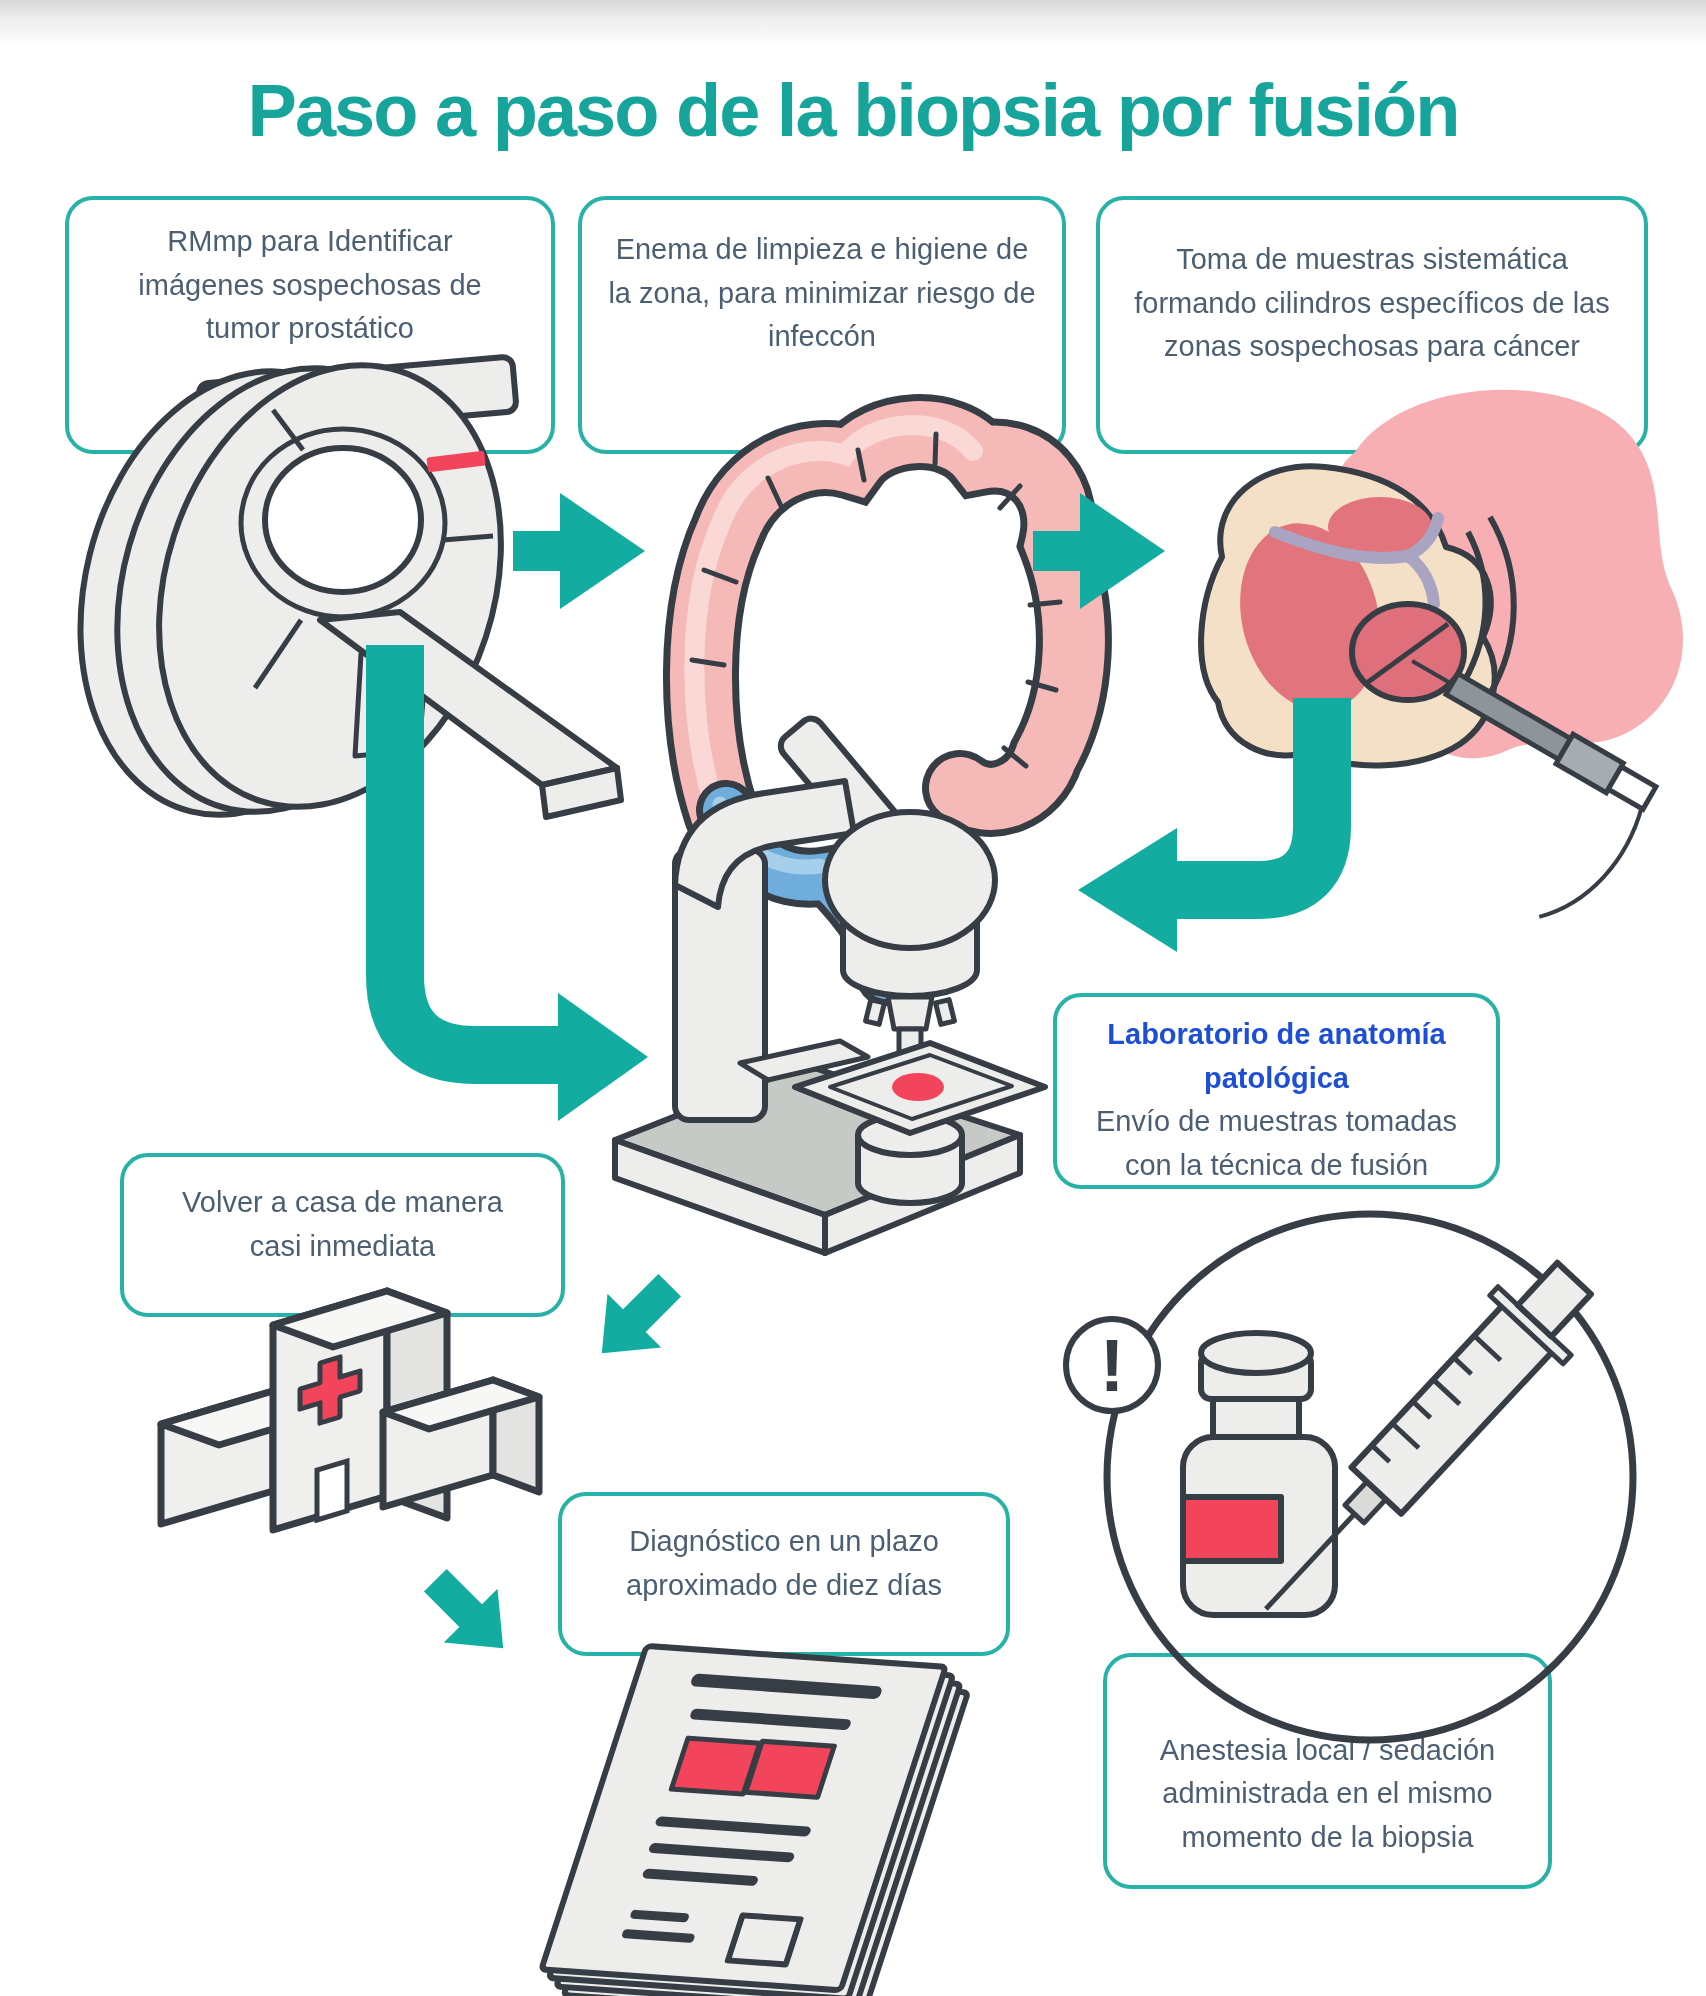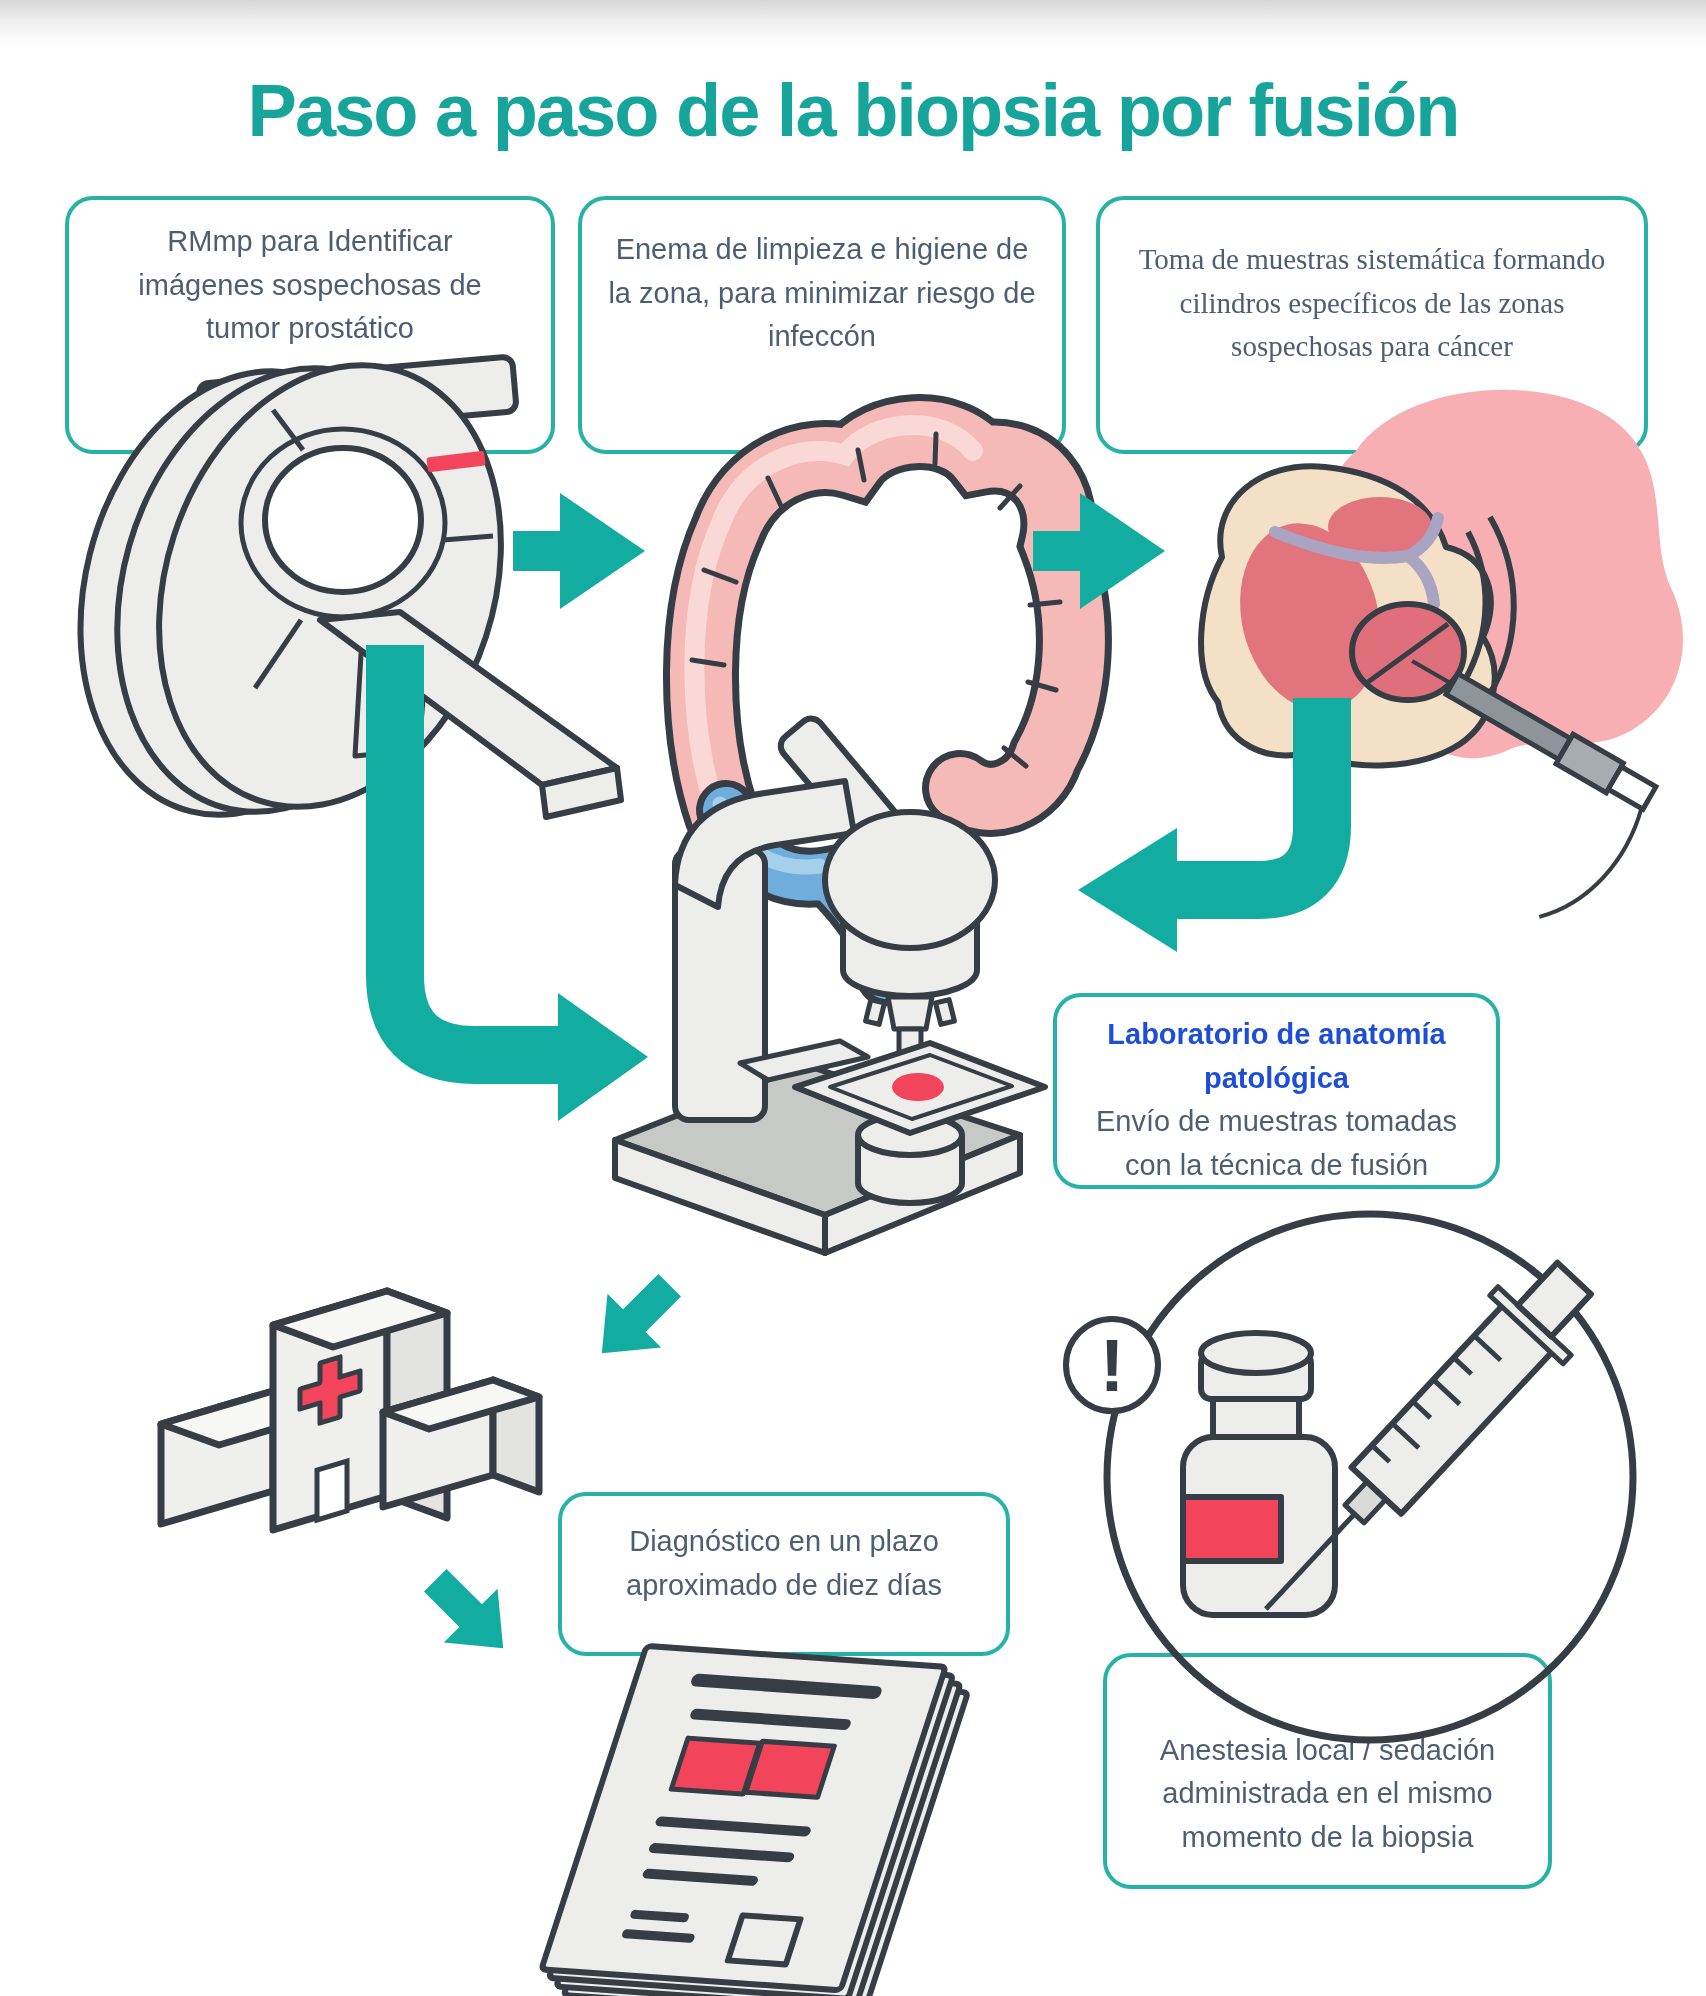--- a/index.html
+++ b/index.html
@@ -25,31 +25,34 @@
   <h1 class="title">Paso a paso de la biopsia por fusión</h1>
 
   <div class="tealbox" style="left:65px;top:196px;width:490px;height:258px;padding:20px 60px;">
     <div class="inner">RMmp para Identificar imágenes sospechosas de tumor prostático</div>
   </div>
 
   <div class="tealbox" style="left:578px;top:196px;width:488px;height:258px;padding:28px 20px;">
     <div class="inner">Enema de limpieza e higiene de la zona, para minimizar riesgo de infeccón</div>
   </div>
 
-  <div class="tealbox" style="left:1096px;top:196px;width:552px;height:258px;padding:38px 18px;font-family:Liberation Serif, serif;">
+  <div class="tealbox" style="left:1096px;top:196px;width:552px;height:258px;padding:38px 18px;">
     <div class="inner">Toma de muestras sistemática formando cilindros específicos de las zonas sospechosas para cáncer</div>
   </div>
 
   <div class="tealbox" style="left:1053px;top:993px;width:447px;height:196px;padding:16px 24px;">
     <div class="inner">
       <div class="labhead">Laboratorio de anatomía patológica</div>
       <div>Envío de muestras tomadas con la técnica de fusión</div>
     </div>
   </div>
 
+  <div class="tealbox" style="left:120px;top:1153px;width:445px;height:164px;padding:24px 34px;">
+    <div class="inner">Volver a casa de manera casi inmediata</div>
+  </div>
 
   <div class="tealbox" style="left:558px;top:1492px;width:452px;height:164px;padding:24px 34px;">
     <div class="inner">Diagnóstico en un plazo aproximado de diez días</div>
   </div>
 
   <div class="tealbox" style="left:1095px;top:1653px;width:449px;height:236px;padding:0 28px 26px 28px;display:flex;align-items:flex-end;margin-left:8px;">
     <div class="inner">Anestesia local / sedación administrada en el mismo momento de la biopsia</div>
   </div>
 
   <svg style="left:105px;top:358px;" width="520" height="515" viewBox="0 0 520 515">

